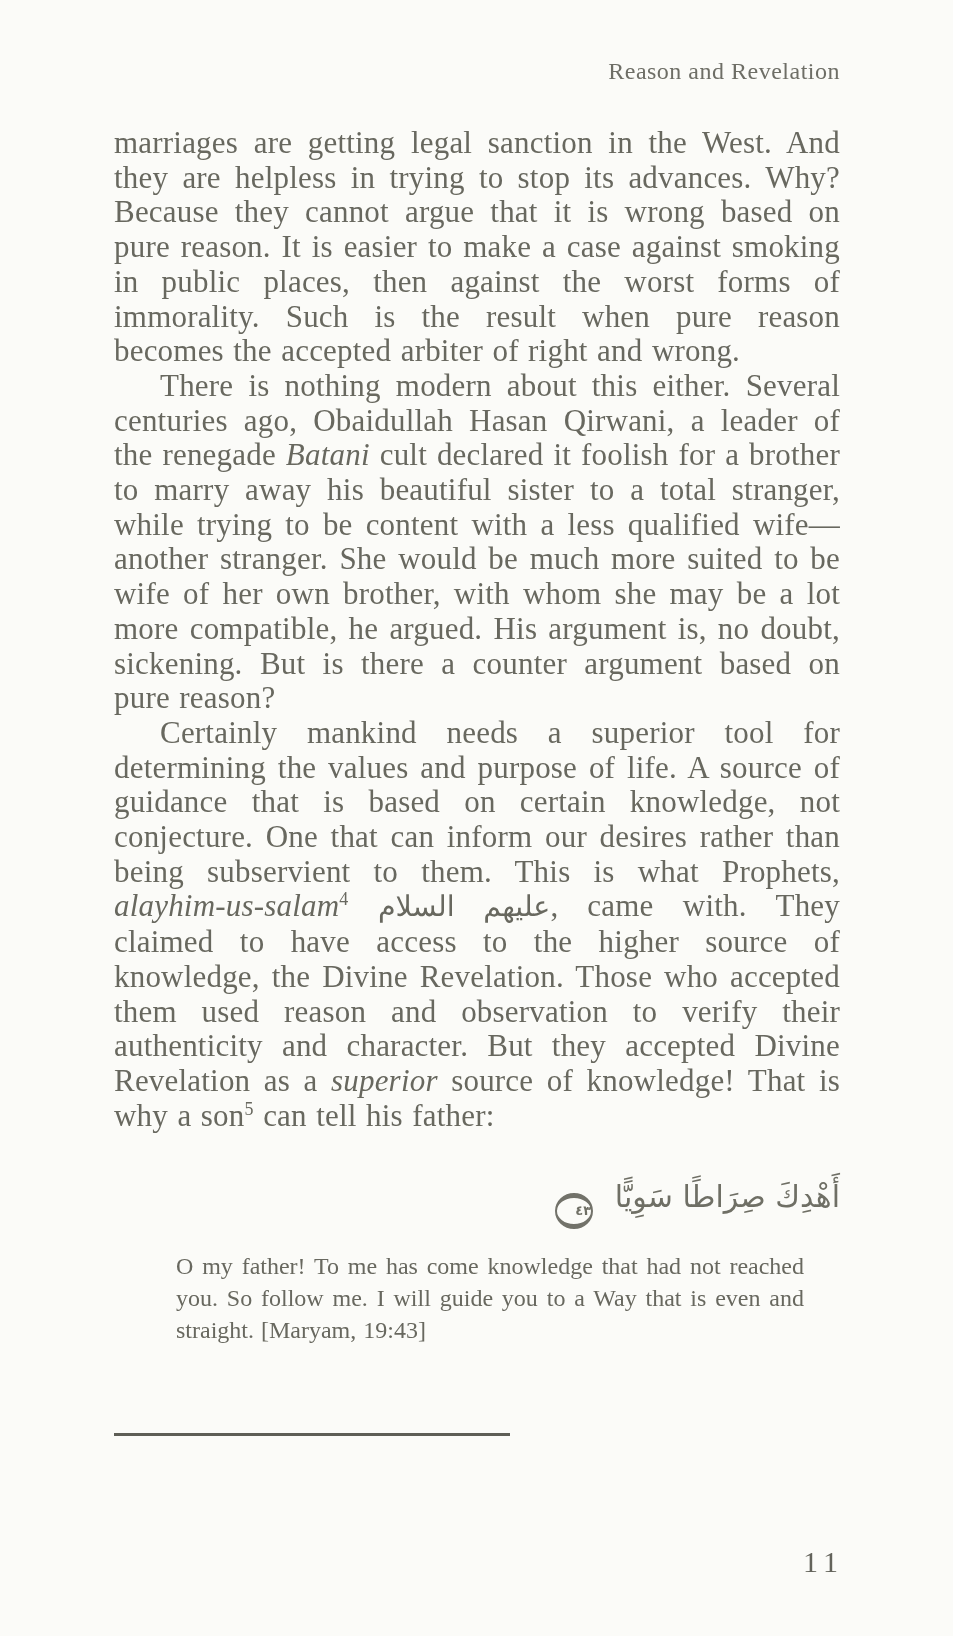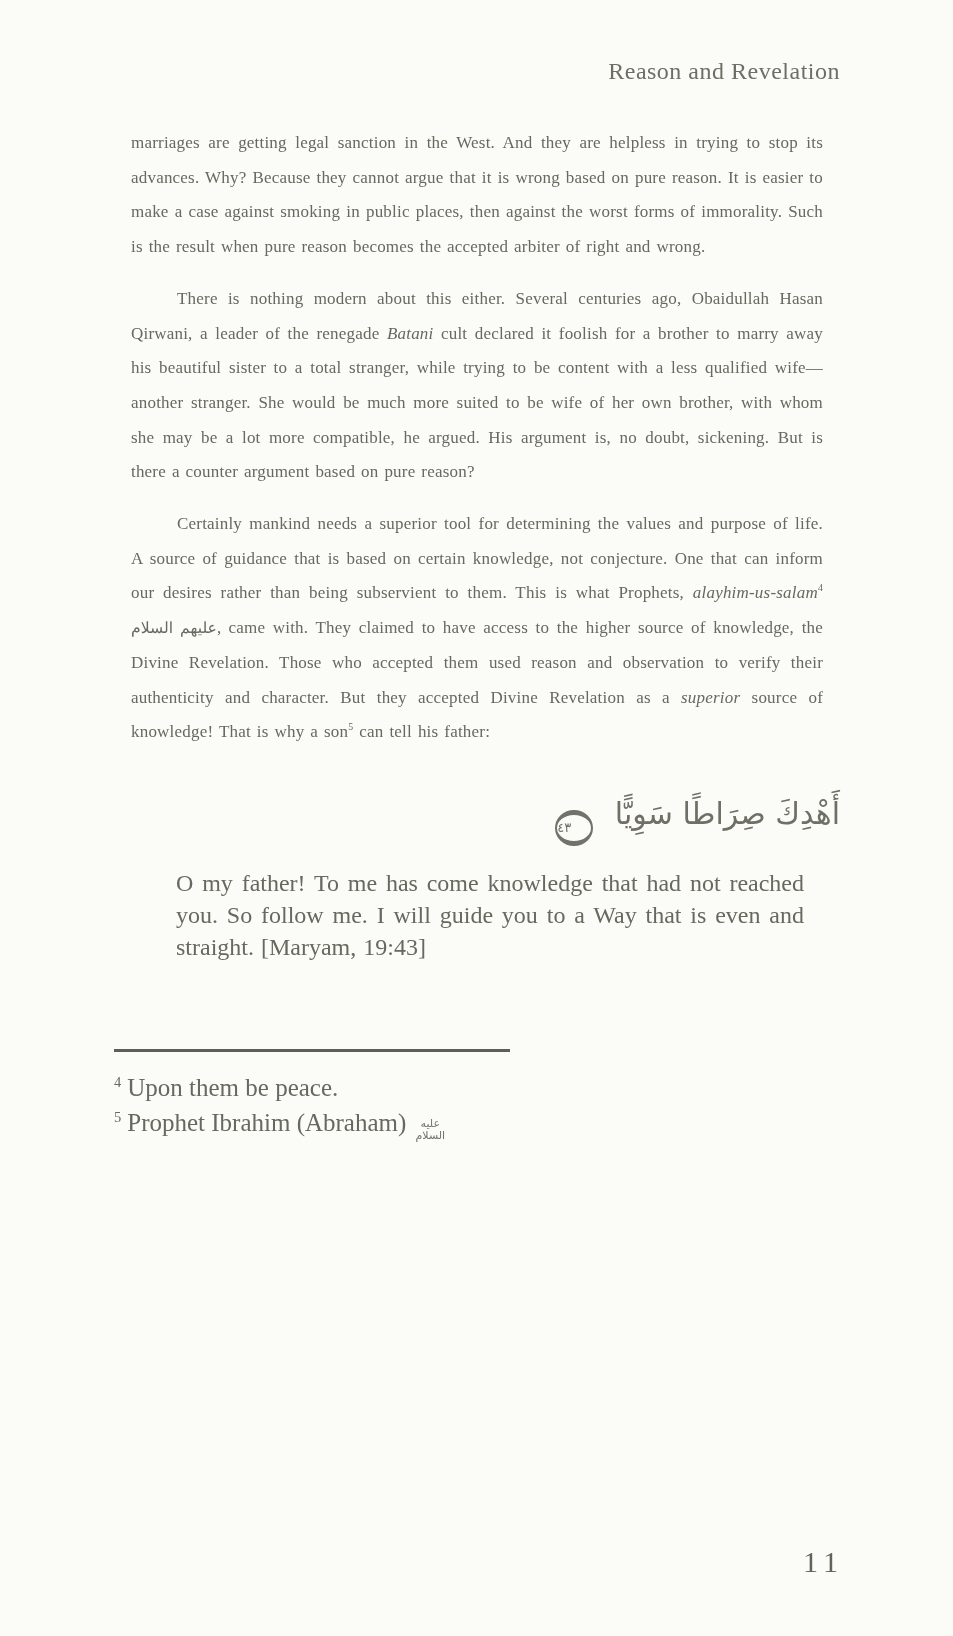--- a/index.html
+++ b/index.html
@@ -18,22 +18,22 @@
   }
   .running-header {
     text-align: right;
     font-size: 24px;
     line-height: 30px;
     letter-spacing: 0.5px;
     color: #6e6e66;
   }
   .body-text { margin-top: 40px; }
   p.para {
-    margin: 17px;
-    font-size: 17px;
+    margin: 0;
+    font-size: 31px;
     line-height: 34.7px;
     text-align: justify;
     word-spacing: 1.5px;
     letter-spacing: 0.2px;
   }
   p.para.indent { text-indent: 46px; }
   p.para em { }
   sup {
     font-size: 0.58em;
     line-height: 0;
@@ -55,23 +55,24 @@
   .v2 { text-align: right; margin-top: 30px; }
   .ayah-marker {
     display: inline-block;
     width: 34px;
     height: 26px;
     line-height: 26px;
     border: solid #72726a;
     border-width: 5px 2px;
     border-radius: 50%;
     font-size: 13px;
-    text-align: left;
+    text-align: right;
     vertical-align: -8px;
     margin-right: 12px;
+    font-weight: bold;
   }
   .quote {
     margin: 20px 36px 0 62px;
     font-size: 24px;
     line-height: 31.8px;
     text-align: justify;
     word-spacing: 1px;
   }
   .fn-rule {
     width: 396px;
@@ -120,21 +121,17 @@
     <div class="verse-block">
       <div class="v-line v2" lang="ar" dir="rtl">
         <span>أَهْدِكَ صِرَاطًا سَوِيًّا</span>
         <span class="ayah-marker">٤٣</span>
       </div>
       <div class="quote">O my father! To me has come knowledge that had not reached you. So follow me. I will guide you to a Way that is even and straight. [Maryam, 19:43]</div>
     </div>
 
     <hr class="fn-rule">
 
-    <div class="footnotes" id="footnotes">
-        <div class="footnote"><sup>4</sup><span>Upon them be peace.</span></div>
-        <div class="footnote"><sup>5</sup><span>Prophet Ibrahim (Abraham)</span><span class="seal" lang="ar">عليه السلام</span></div>
-      </div>
 
   </div>
 
   <div class="page-number">11</div>
 </div>
 
 </body></html>

